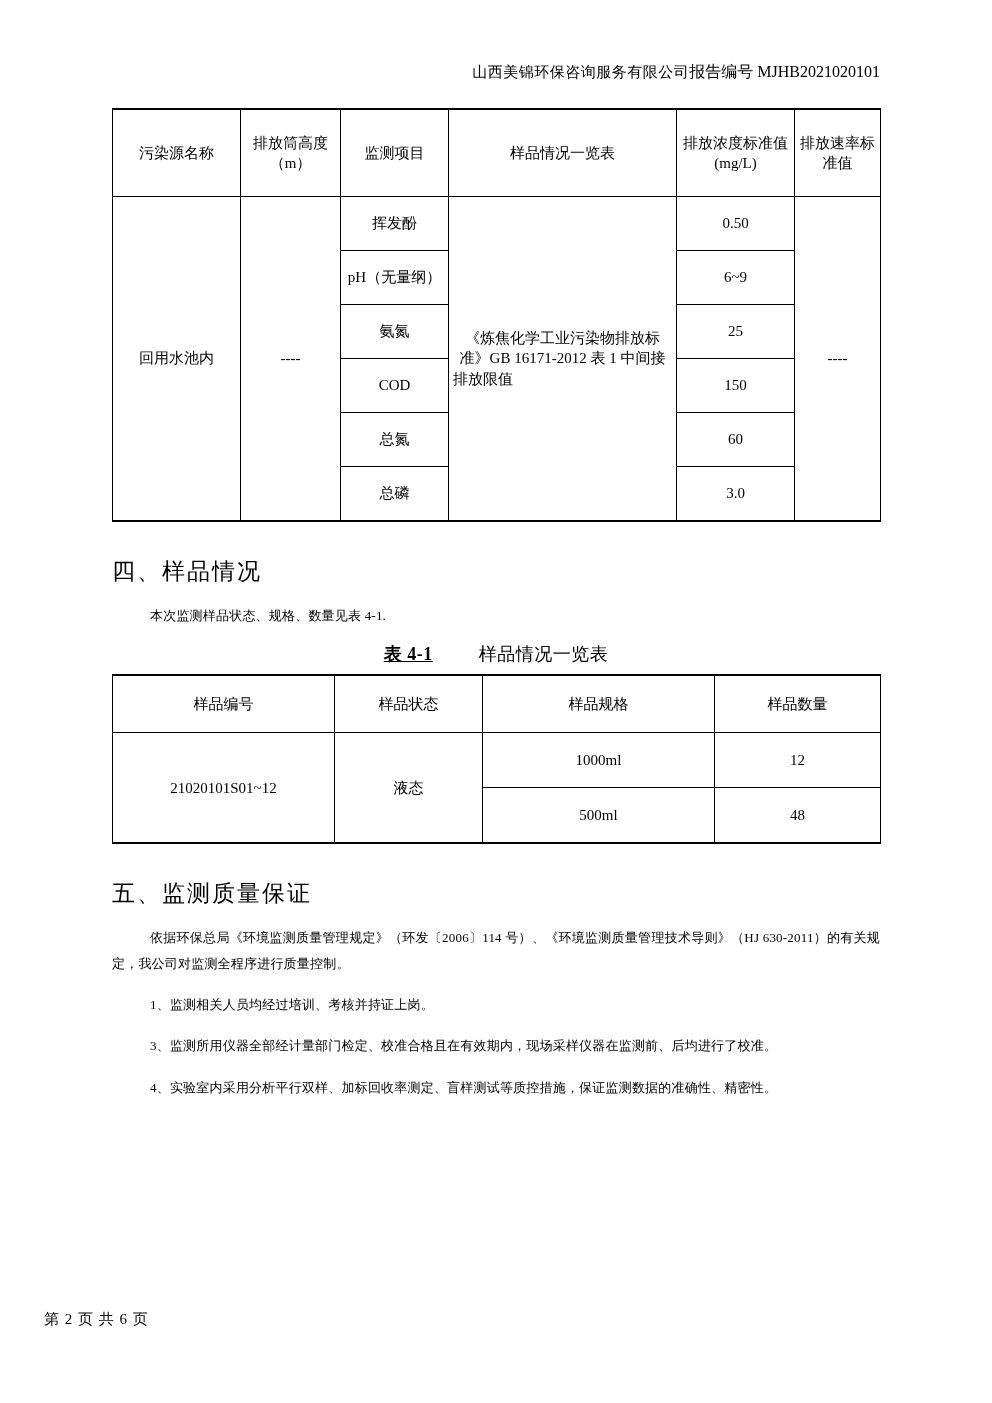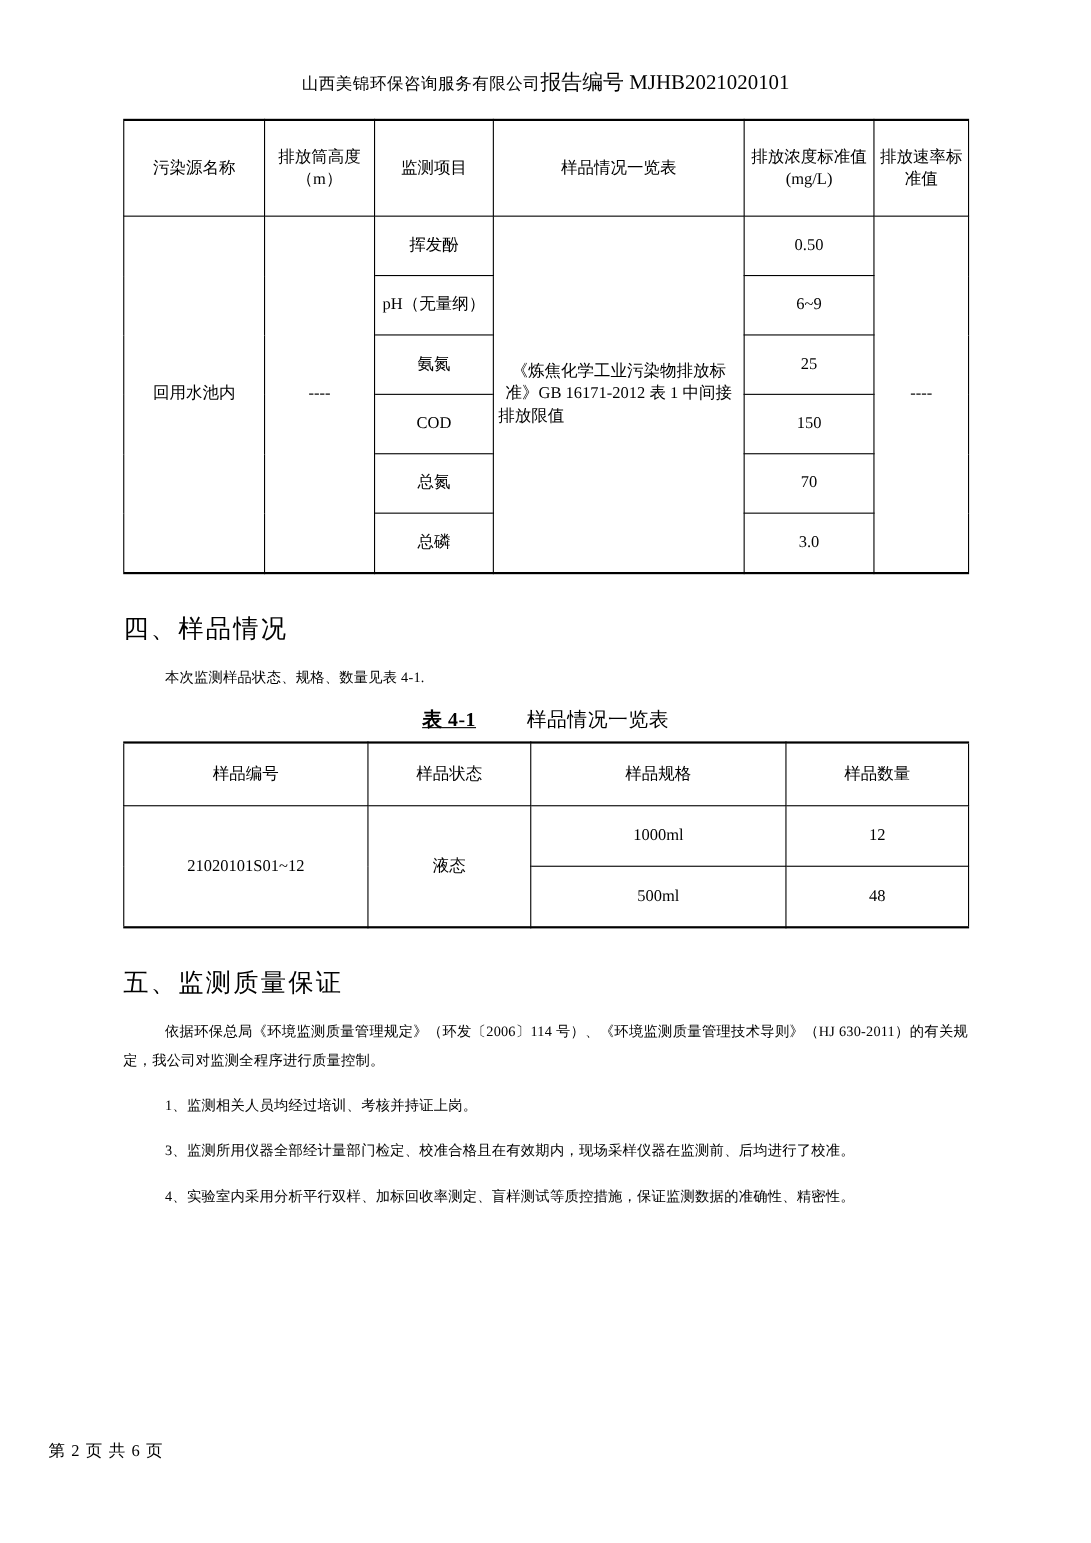--- a/index.html
+++ b/index.html
@@ -19,31 +19,31 @@
     padding: 0;
     background: #ffffff;
     overflow: hidden;
   }
   .header {
     position: absolute;
     top: 62px;
     left: 112px;
     right: 112px;
     display: flex;
-    justify-content: center;
+    justify-content: flex-end;
     align-items: baseline;
     font-size: 15px;
   }
   .header-left {
     font-family: "Liberation Serif", "DejaVu Serif", serif;
     letter-spacing: 0.5px;
   }
   .header-right {
     font-family: "Liberation Serif", "DejaVu Serif", serif;
-    font-size: 19px;
+    font-size: 16px;
   }
   .content {
     position: absolute;
     top: 108px;
     left: 112px;
     width: 768px;
   }
   table.doc-table {
     border-collapse: collapse;
     width: 768px;
@@ -174,21 +174,21 @@
         <tr>
           <td>氨氮</td>
           <td class="num-cell">25</td>
         </tr>
         <tr>
           <td>COD</td>
           <td class="num-cell">150</td>
         </tr>
         <tr>
           <td>总氮</td>
-          <td class="num-cell">70</td>
+          <td class="num-cell">60</td>
         </tr>
         <tr>
           <td>总磷</td>
           <td class="num-cell">3.0</td>
         </tr>
       </tbody>
     </table>
 
     <h2 class="sec">四、样品情况</h2>
 

